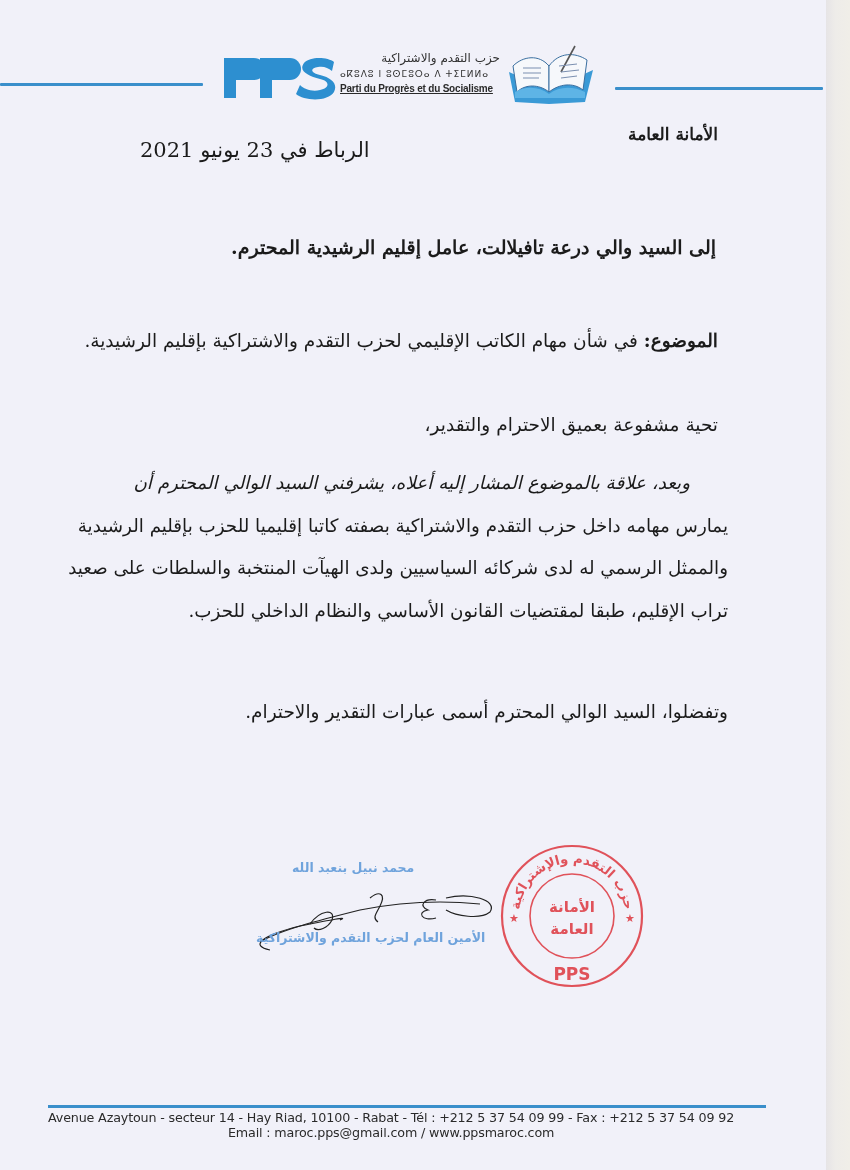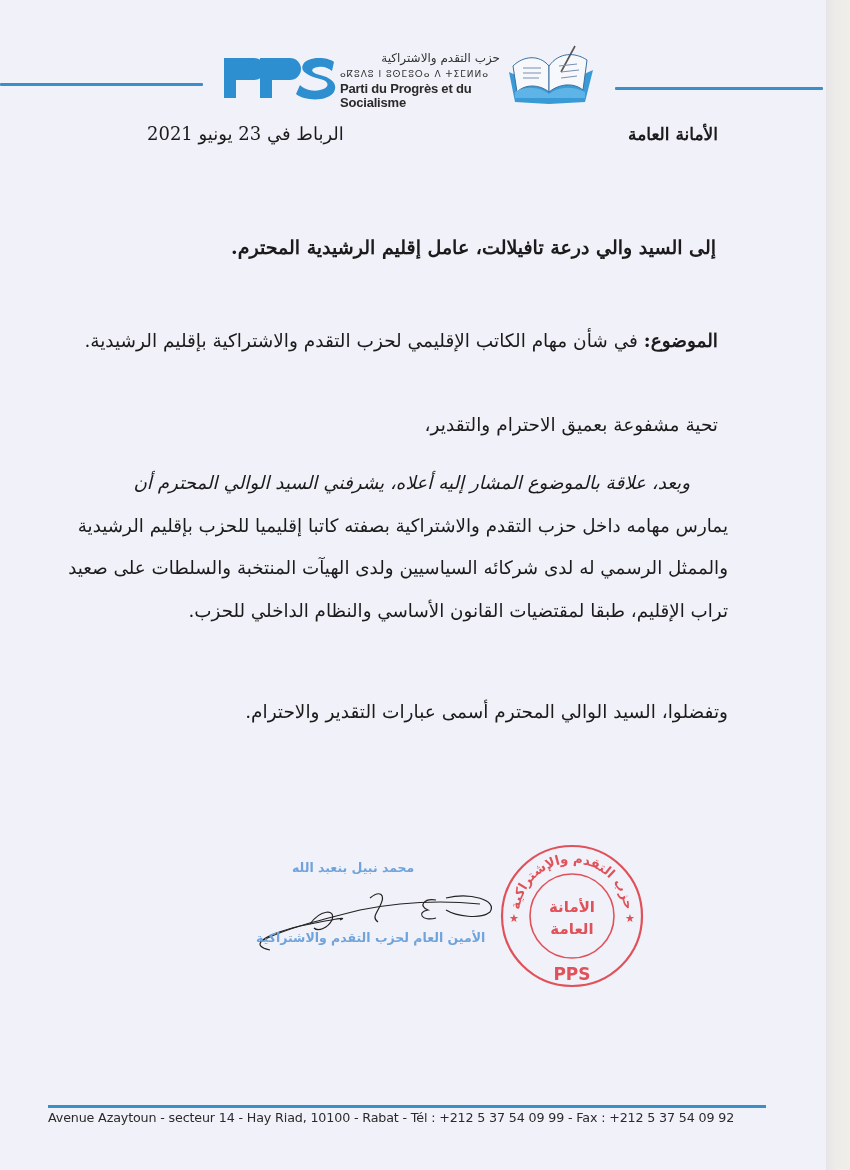--- a/index.html
+++ b/index.html
@@ -23,30 +23,30 @@
     .logo-text { position: absolute; left: 340px; top: 50px; width: 170px; text-align: right; }
     .logo-ar {
       font-family: "DejaVu Sans", sans-serif; font-size: 12px; color: #333; direction: rtl;
       line-height: 16px; text-align: right; width: 160px;
     }
     .logo-tif {
       font-family: "DejaVu Sans", sans-serif; font-size: 9px; color: #333; letter-spacing: 1px;
       line-height: 16px; text-align: left; width: 160px;
     }
     .logo-fr {
-      font-family: "Liberation Sans", sans-serif; font-size: 13px; color: #2a2a2a;
-      font-weight: bold; line-height: 14px; text-align: left; width: 170px; letter-spacing: -0.2px;
+      font-family: "Liberation Sans", sans-serif; font-size: 10px; color: #2a2a2a;
+      font-weight: bold; line-height: 14px; text-align: left; width: 170px; letter-spacing: -0.2px; text-decoration: underline;
     }
     .logo-book { position: absolute; left: 505px; top: 42px; width: 90px; height: 66px; }
 
     .rtl { direction: rtl; unicode-bidi: plaintext; }
     .txt { position: absolute; color: #1b1b1b; white-space: nowrap; }
 
     .dept { right: 120px; top: 124px; font-size: 17px; font-weight: bold; }
-    .date { left: 140px; top: 123px; font-size: 18px; margin-left: 7px; }
+    .date { left: 140px; top: 138px; font-size: 21px; }
     .recipient { right: 122px; top: 236px; font-size: 19px; font-weight: bold; }
     .subject { right: 120px; top: 330px; font-size: 18.5px; }
     .subject b { font-weight: bold; }
     .greeting { right: 120px; top: 414px; font-size: 18.5px; text-align: right; }
 
     .para {
       position: absolute; right: 110px; width: 630px; top: 462px;
       font-size: 18.3px; line-height: 42.5px; color: #1b1b1b; direction: rtl;
       text-align: justify; text-align-last: right;
     }
@@ -160,14 +160,15 @@
     </text>
     <text x="75" y="74" text-anchor="middle" font-family="DejaVu Sans, sans-serif" font-size="15" font-weight="bold" fill="#e0525a" direction="rtl">الأمانة</text>
     <text x="75" y="96" text-anchor="middle" font-family="DejaVu Sans, sans-serif" font-size="15" font-weight="bold" fill="#e0525a" direction="rtl">العامة</text>
     <text x="75" y="142" text-anchor="middle" font-family="DejaVu Sans, sans-serif" font-size="17" font-weight="bold" fill="#e0525a">PPS</text>
     <text x="17" y="84" text-anchor="middle" font-size="11" fill="#e0525a">★</text>
     <text x="133" y="84" text-anchor="middle" font-size="11" fill="#e0525a">★</text>
   </svg>
 
   <div class="footer-line"></div>
   <div class="footer-addr">Avenue Azaytoun - secteur 14 - Hay Riad, 10100 - Rabat - Tél : +212 5 37 54 09 99 - Fax : +212 5 37 54 09 92</div>
+  <div class="footer-mail">Email : maroc.pps@gmail.com / www.ppsmaroc.com</div>
 </div>
 <div class="edge"></div>
 
 </body></html>

